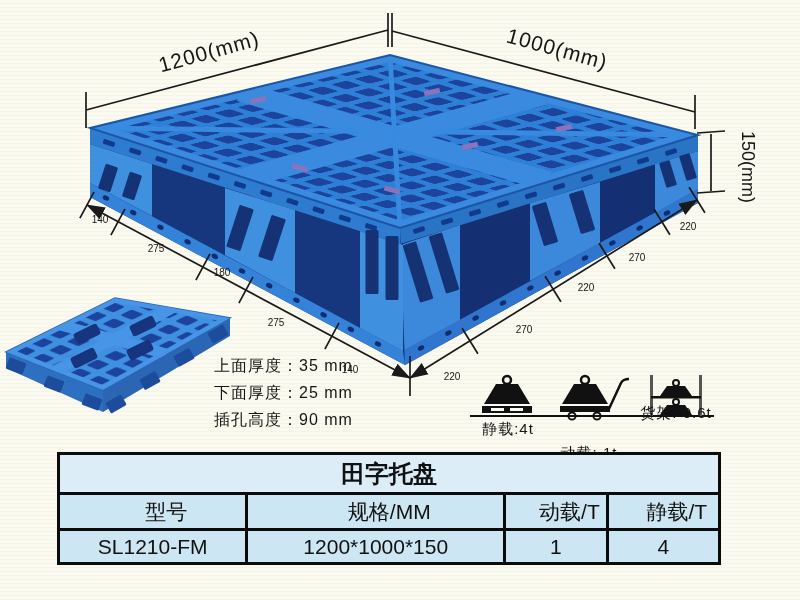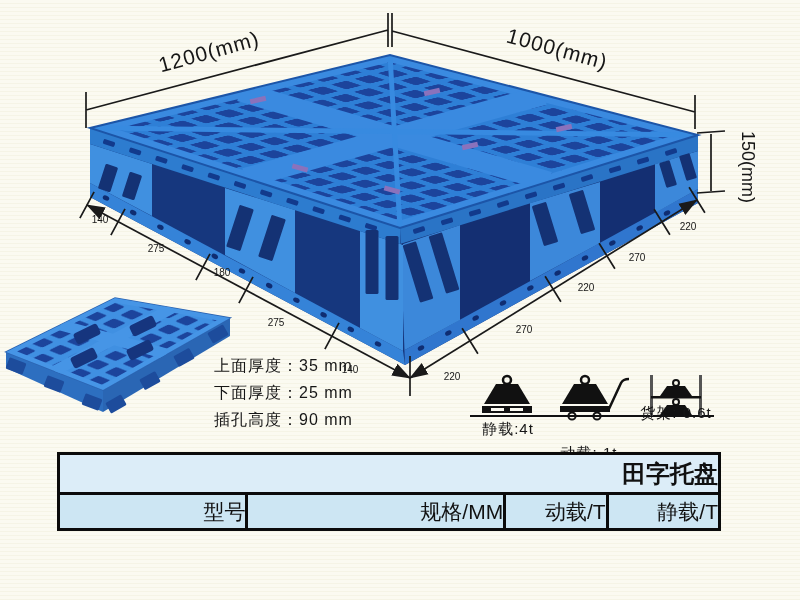--- a/index.html
+++ b/index.html
@@ -13,21 +13,21 @@
   .lbl{position:absolute;white-space:nowrap;color:#161616;}
   .dimchain{font-size:10px;transform:translate(-50%,-50%);}
   .dimbig{font-size:21px;letter-spacing:1px;}
   .note{font-size:16px;letter-spacing:1px;}
   .loadlbl{font-size:15px;font-weight:400;transform:translate(-50%,0);letter-spacing:1px;}
   table.spec{
     position:absolute;left:57px;top:452px;width:664px;
     border-collapse:collapse;table-layout:fixed;
   }
   table.spec td{
-    border:3px solid #0b0b0b;background:#cde6f3;text-align:right;
+    border:3px solid #0b0b0b;background:#cde6f3;text-align:center;
     font-size:21px;padding:0;height:31px;overflow:hidden;
   }
   table.spec td.title{background:#dcedf8;font-size:24px;font-weight:700;height:37px;}
   table.spec td.hdr{height:33px;font-size:21px;padding-left:27px;}
 </style>
 </head>
 <body>
 
 <div class="stage">
 
@@ -254,15 +254,21 @@
     <tbody>
         <tr>
           <td class="title" colspan="4">田字托盘</td>
         </tr>
     <tr>
       <td class="hdr">型号</td>
       <td class="hdr">规格/MM</td>
       <td class="hdr">动载/T</td>
       <td class="hdr">静载/T</td>
     </tr>
+    <tr>
+      <td>SL1210-FM</td>
+      <td>1200*1000*150</td>
+      <td>1</td>
+      <td>4</td>
+    </tr>
   </tbody>
     </table>
 </div>
 
 </body></html>

